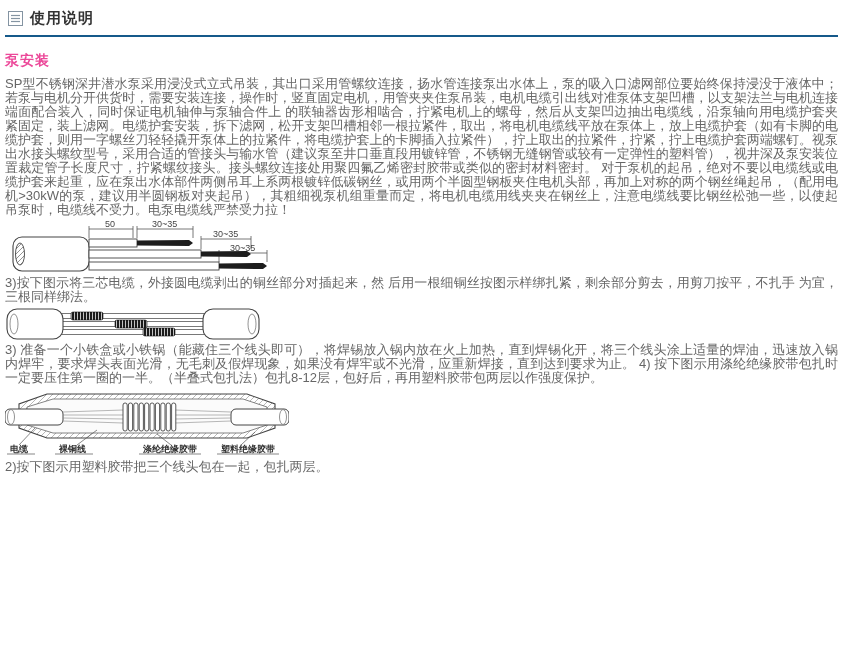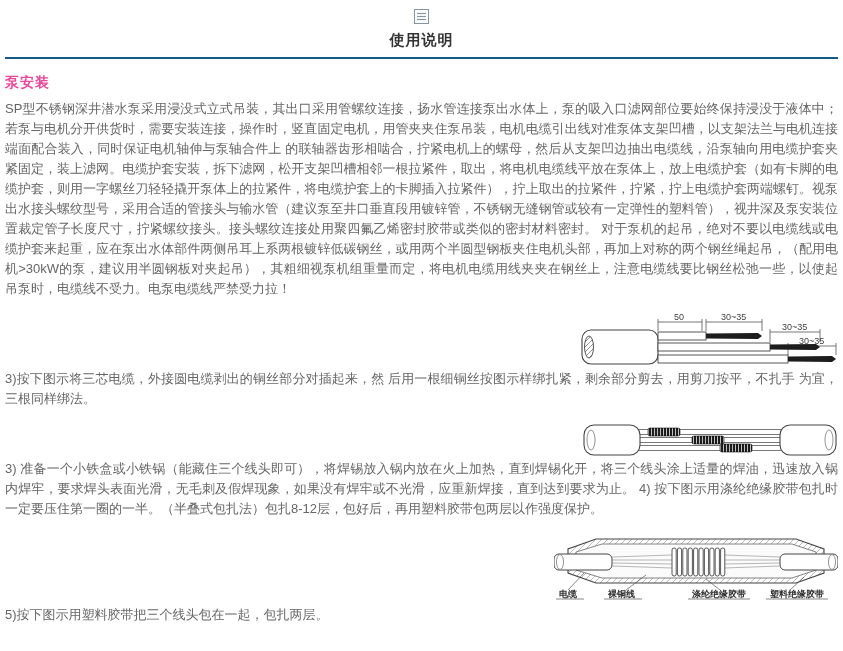--- a/index.html
+++ b/index.html
@@ -1,23 +1,23 @@
 <!DOCTYPE html>
 <html><head>
 <meta charset="utf-8">
 <style>
   html,body{margin:0;padding:0;background:#fff;}
   body{width:843px;min-height:651px;font-family:"Liberation Sans","DejaVu Sans",sans-serif;}
   .page{width:843px;box-sizing:border-box;padding:0 5px;}
-  .hd{display:flex;align-items:center;gap:7px;padding:9px 3px 7px 3px;border-bottom:2px solid #15598a;flex-direction:column;}
+  .hd{display:flex;align-items:center;gap:7px;padding:9px 3px 7px 3px;border-bottom:2px solid #15598a;}
   .hd-title{font-size:15px;font-weight:bold;color:#333;letter-spacing:1px;}
   .doc-icon{display:inline-flex;width:15px;height:15px;}
   h2.sec{font-size:14px;font-weight:bold;color:#ec4899;margin:15px 0 7px 0;letter-spacing:1px;}
-  p.bd{font-size:13px;line-height:20px;color:#666;text-align:justify;margin:0;}
-  figure.fig{margin:14px 0 2px 0;text-align:right;}
+  p.bd{font-size:13px;line-height:14px;color:#666;text-align:justify;margin:0;}
+  figure.fig{margin:3px 0 2px 0;text-align:left;}
   figure.fig svg{vertical-align:top;}
   .dimtxt{font-size:9px;fill:#444;font-family:"Liberation Sans",sans-serif;}
   .figlbl{font-size:9px;fill:#333;font-weight:bold;font-family:"Liberation Sans",sans-serif;}
 </style>
 </head>
 <body>
 
 <div class="page">
 
   <div class="hd">
@@ -174,15 +174,15 @@
         <line x1="134" y1="66" x2="196" y2="66"></line>
         <line x1="212" y1="66" x2="274" y2="66"></line>
       </g>
       <text class="figlbl" x="5" y="64">电缆</text>
       <text class="figlbl" x="54" y="64">裸铜线</text>
       <text class="figlbl" x="138" y="64">涤纶绝缘胶带</text>
       <text class="figlbl" x="216" y="64">塑料绝缘胶带</text>
     </svg>
   </figure>
 
-  <p class="bd">5)按下图示用塑料胶带把三个线头包在一起，包扎两层。</p>
+  <p class="bd">2)按下图示用塑料胶带把三个线头包在一起，包扎两层。</p>
 
 </div>
 
 </body></html>

